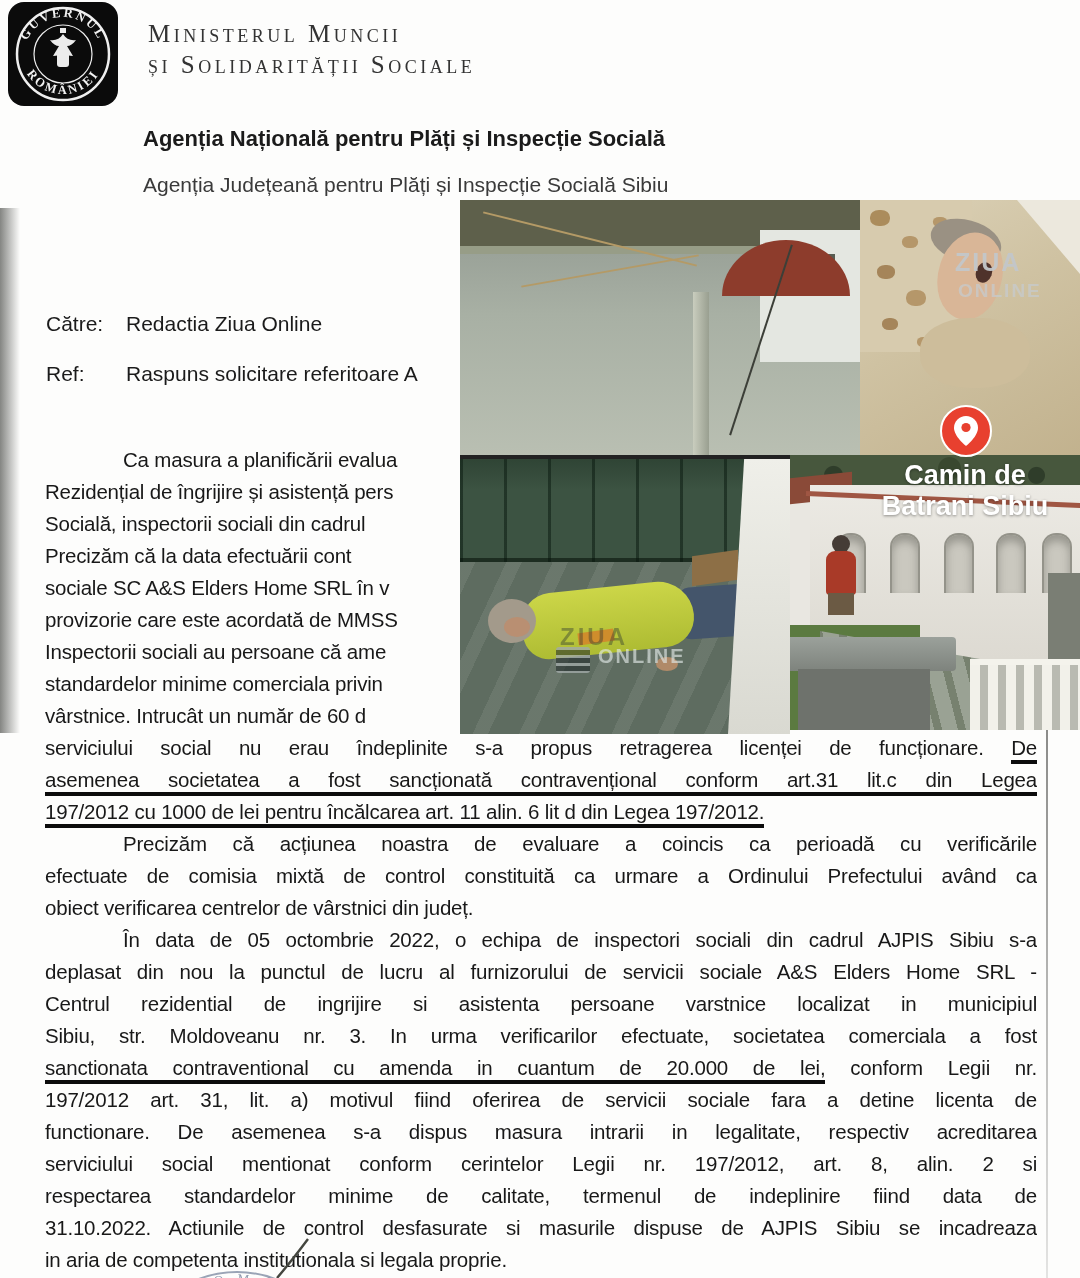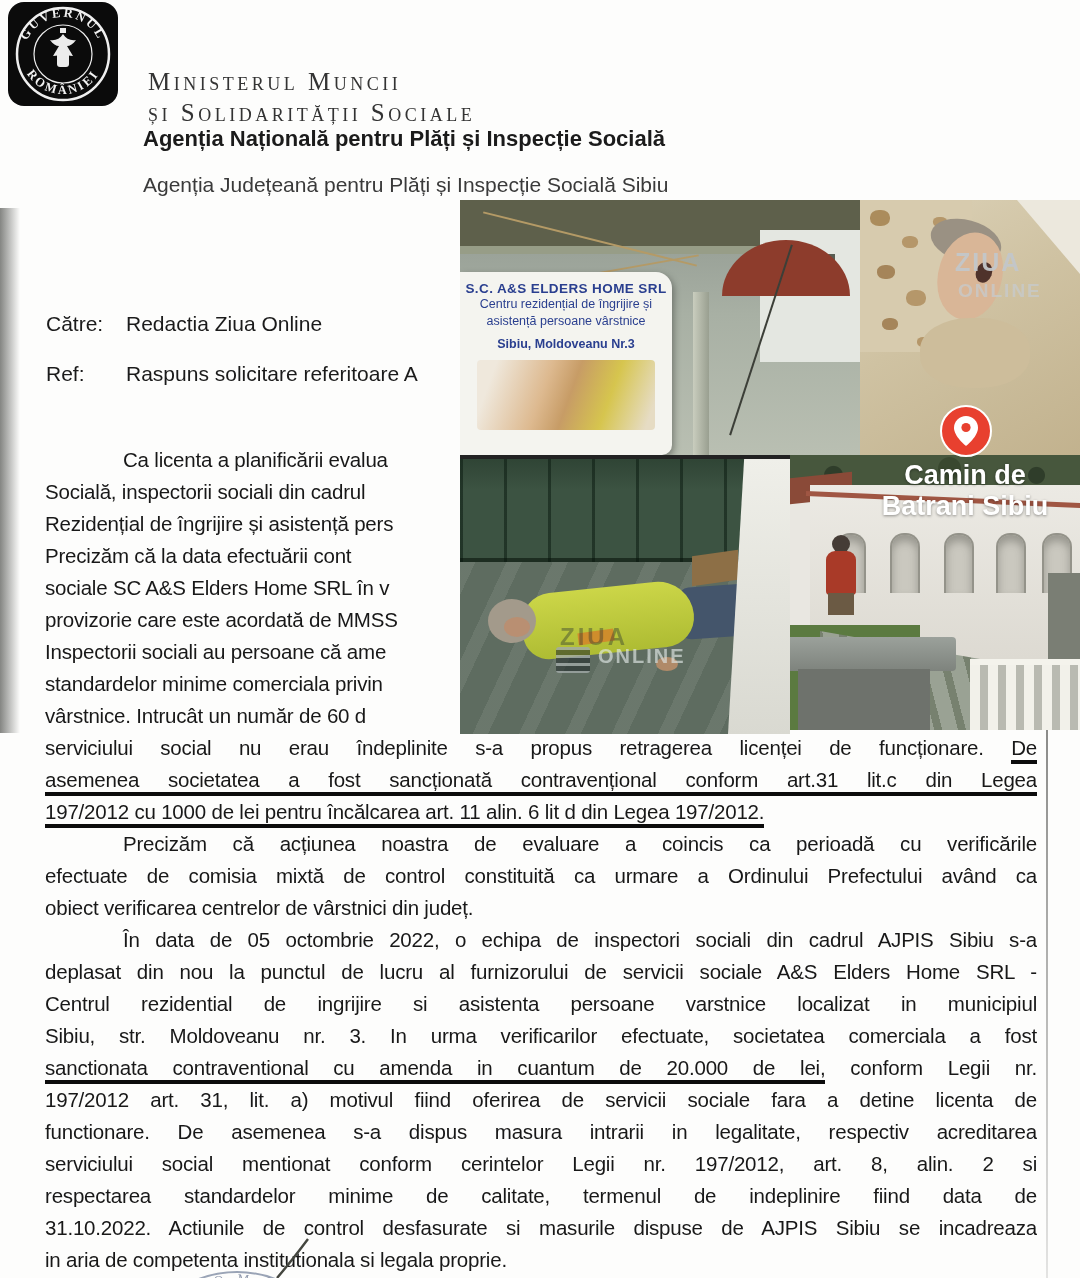--- a/index.html
+++ b/index.html
@@ -2,21 +2,21 @@
 <html><head>
 <meta charset="utf-8">
 <style>
   html,body{margin:0;padding:0;}
   body{width:1080px;height:1278px;background:#f2f2f0;font-family:"Liberation Sans",sans-serif;}
   #page{position:relative;width:1080px;height:1278px;background:#fdfdfc;overflow:hidden;}
 
   
   #logo{position:absolute;left:8px;top:2px;}
   #ministry{position:absolute;left:148px;top:18px;font-family:"Liberation Serif",serif;
-    font-variant:small-caps;color:#333;line-height:31px;font-size:25px;letter-spacing:3.5px;margin-top:48px;}
+    font-variant:small-caps;color:#333;line-height:31px;font-size:25px;letter-spacing:3.5px;}
   #agency-national{position:absolute;left:143px;top:126px;font-size:22px;font-weight:bold;color:#1b1b1b;}
   #agency-county{position:absolute;left:143px;top:173px;font-size:21px;color:#3a3a3a;}
 
   
   .meta-row{position:absolute;left:46px;font-size:21px;color:#1b1b1b;}
   .meta-label{display:inline-block;width:80px;}
   #row-catre{top:312px;}
   #row-ref{top:362px;}
 
   
@@ -169,23 +169,23 @@
     <span class="meta-label">Către:</span><span>Redactia Ziua Online</span>
   </div>
   <div class="meta-row" id="row-ref">
     <span class="meta-label">Ref:</span><span>Raspuns solicitare referitoare A</span>
   </div>
 
   <div id="left-shadow"></div>
   <div id="fold-line"></div>
 
   <div id="body-lines">
-      <div class="bline clip ind"><span>Ca licenta a  planificării evalua</span></div>
+      <div class="bline clip ind"><span>Ca masura a  planificării evalua</span></div>
+      <div class="bline clip"><span>Rezidențial de îngrijire și asistență pers</span></div>
       <div class="bline clip"><span>Socială, inspectorii sociali din cadrul</span></div>
-      <div class="bline clip"><span>Rezidențial de îngrijire și asistență pers</span></div>
       <div class="bline clip"><span>Precizăm că la data efectuării cont</span></div>
       <div class="bline clip"><span>sociale SC A&amp;S Elders Home SRL în v</span></div>
       <div class="bline clip"><span>provizorie care este acordată de MMSS</span></div>
       <div class="bline clip"><span>Inspectorii sociali au persoane că ame</span></div>
       <div class="bline clip"><span>standardelor minime comerciala privin</span></div>
       <div class="bline clip"><span>vârstnice. Intrucât un număr de 60 d</span></div>
       <div class="bline j"><span>serviciului social nu erau îndeplinite s-a propus retragerea licenței de funcționare. </span><span class="u">De</span></div>
       <div class="bline j"><span class="u">asemenea societatea a fost sancționată contravențional conform art.31 lit.c din Legea</span></div>
       <div class="bline "><span class="u">197/2012 cu 1000 de lei pentru încălcarea art. 11 alin. 6 lit d  din Legea 197/2012.</span></div>
       <div class="bline j ind"><span>Precizăm că acțiunea noastra de evaluare a coincis ca perioadă cu verificările</span></div>
@@ -209,27 +209,20 @@
     <div class="abs" id="ph-building">
       <div class="abs roof"></div>
       <div class="abs roof-trim"></div>
       <div class="abs branch b1"></div>
       <div class="abs branch b2"></div>
       <div class="abs bldg-white"></div>
       <div class="abs bldg-window"></div>
       <div class="abs umbrella"></div>
       <div class="abs cable"></div>
       <div class="abs pipe"></div>
-      <div class="abs sign">
-        <div class="sign-l1">S.C.  A&amp;S ELDERS HOME SRL</div>
-        <div class="sign-l2">Centru rezidențial de îngrijire și</div>
-        <div class="sign-l3">asistență persoane vârstnice</div>
-        <div class="sign-l4">Sibiu, Moldoveanu Nr.3</div>
-        <div class="hands"></div>
-      </div>
     </div>
 
     <div class="abs" id="ph-man">
       <div class="abs sheet-corner"></div>
       <div class="abs pillow"></div>
       <div class="abs pp"></div>
       <div class="abs hair"></div>
       <div class="abs face"></div>
       <div class="abs mouth"></div>
       <div class="abs chest"></div>

